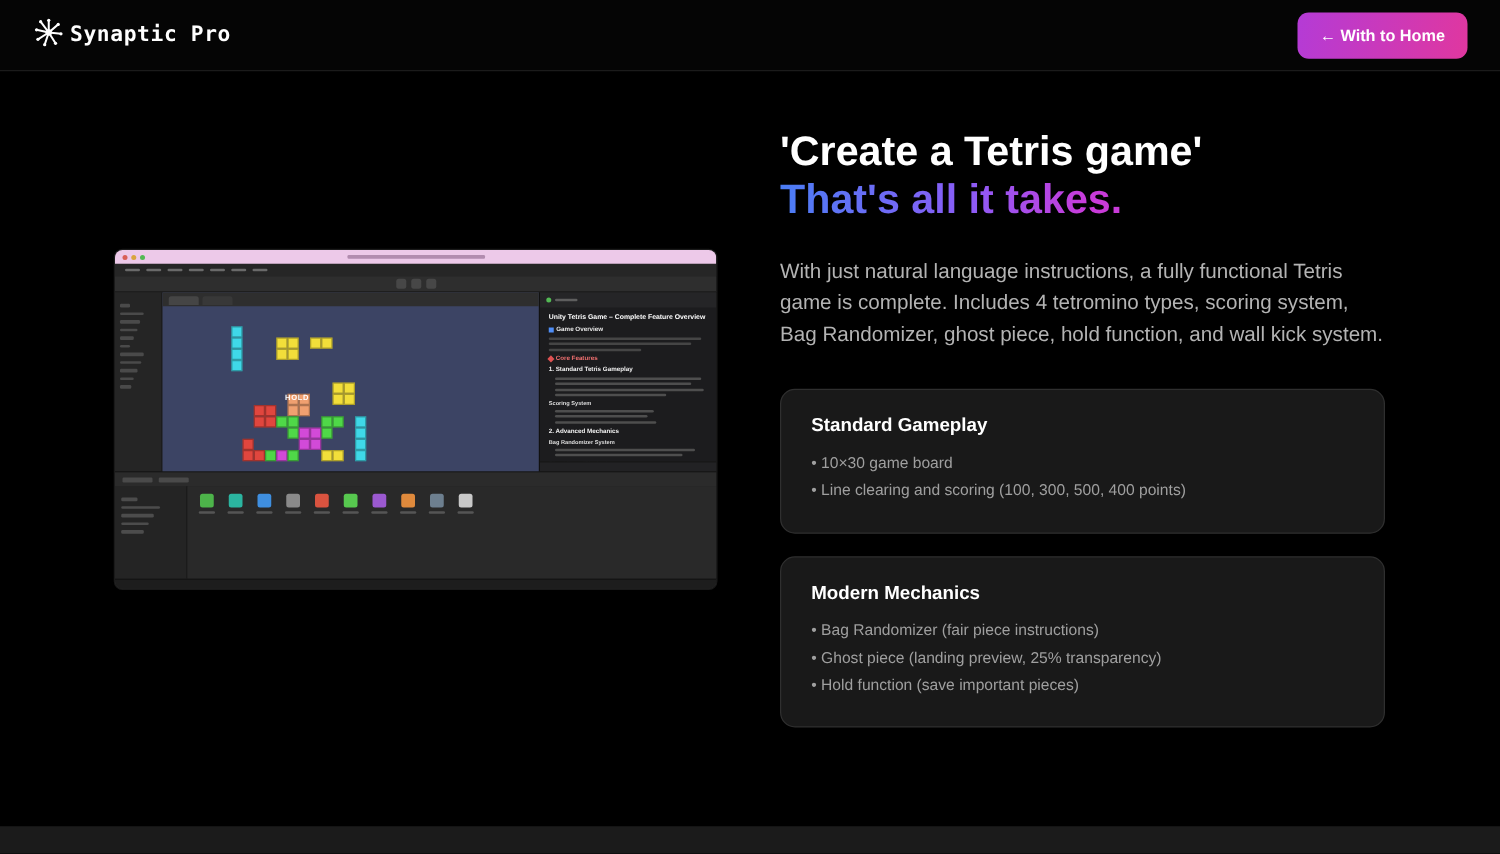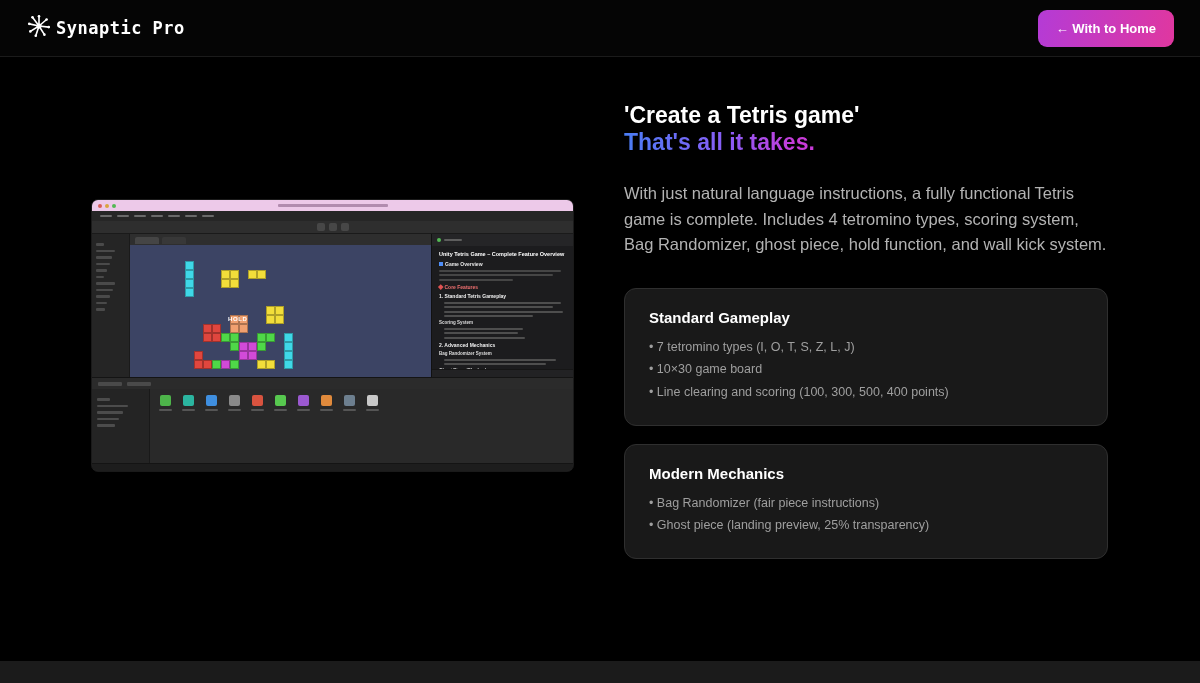--- a/index.html
+++ b/index.html
@@ -25,21 +25,21 @@
     color:#fff; font-weight:bold; font-size:13px;
     font-family:"Liberation Sans", sans-serif;
     border:none; border-radius:9px; padding:11px 18px; cursor:pointer;
   }
 
   
   .shot-col { position:absolute; left:92px; top:200px; }
   .content-col { position:absolute; left:624px; top:102px; width:487px; }
 
   
-  h1 { font-size:23px; line-height:1.16; font-weight:bold; }
+  h1 { font-size:33px; line-height:1.16; font-weight:bold; }
   h1 .t1 { display:block; color:#fff; }
   h1 .t2 {
     display:inline-block;
     background:linear-gradient(90deg,#4a7df5 0%,#8b5cf6 55%,#c93bd9 90%);
     -webkit-background-clip:text; background-clip:text; color:transparent;
   }
   .desc { margin-top:26px; color:#b3b3b3; font-size:16.5px; line-height:1.55; }
 
   .card {
     margin-top:18px; background:#191919; border:1px solid #2f2f2f;
@@ -340,28 +340,28 @@
 <div class="content-col">
   <h1>
     <span class="t1">'Create a Tetris game'</span>
     <span class="t2">That's all it takes.</span>
   </h1>
   <p class="desc">With just natural language instructions, a fully functional Tetris game is complete. Includes 4 tetromino types, scoring system, Bag Randomizer, ghost piece, hold function, and wall kick system.</p>
 
   <div class="card">
     <h3>Standard Gameplay</h3>
     <div>
-        <div class="bullet">• 7 tetromino types (I, O, T, S, Z, L, J)</div>
         <div class="bullet">• 10×30 game board</div>
         <div class="bullet">• Line clearing and scoring (100, 300, 500, 400 points)</div>
       </div>
   </div>
 
   <div class="card">
     <h3>Modern Mechanics</h3>
     <div>
         <div class="bullet">• Bag Randomizer (fair piece instructions)</div>
         <div class="bullet">• Ghost piece (landing preview, 25% transparency)</div>
+        <div class="bullet">• Hold function (save important pieces)</div>
       </div>
   </div>
 </div>
 
 <div class="bottom-strip"></div>
 
 </body></html>

